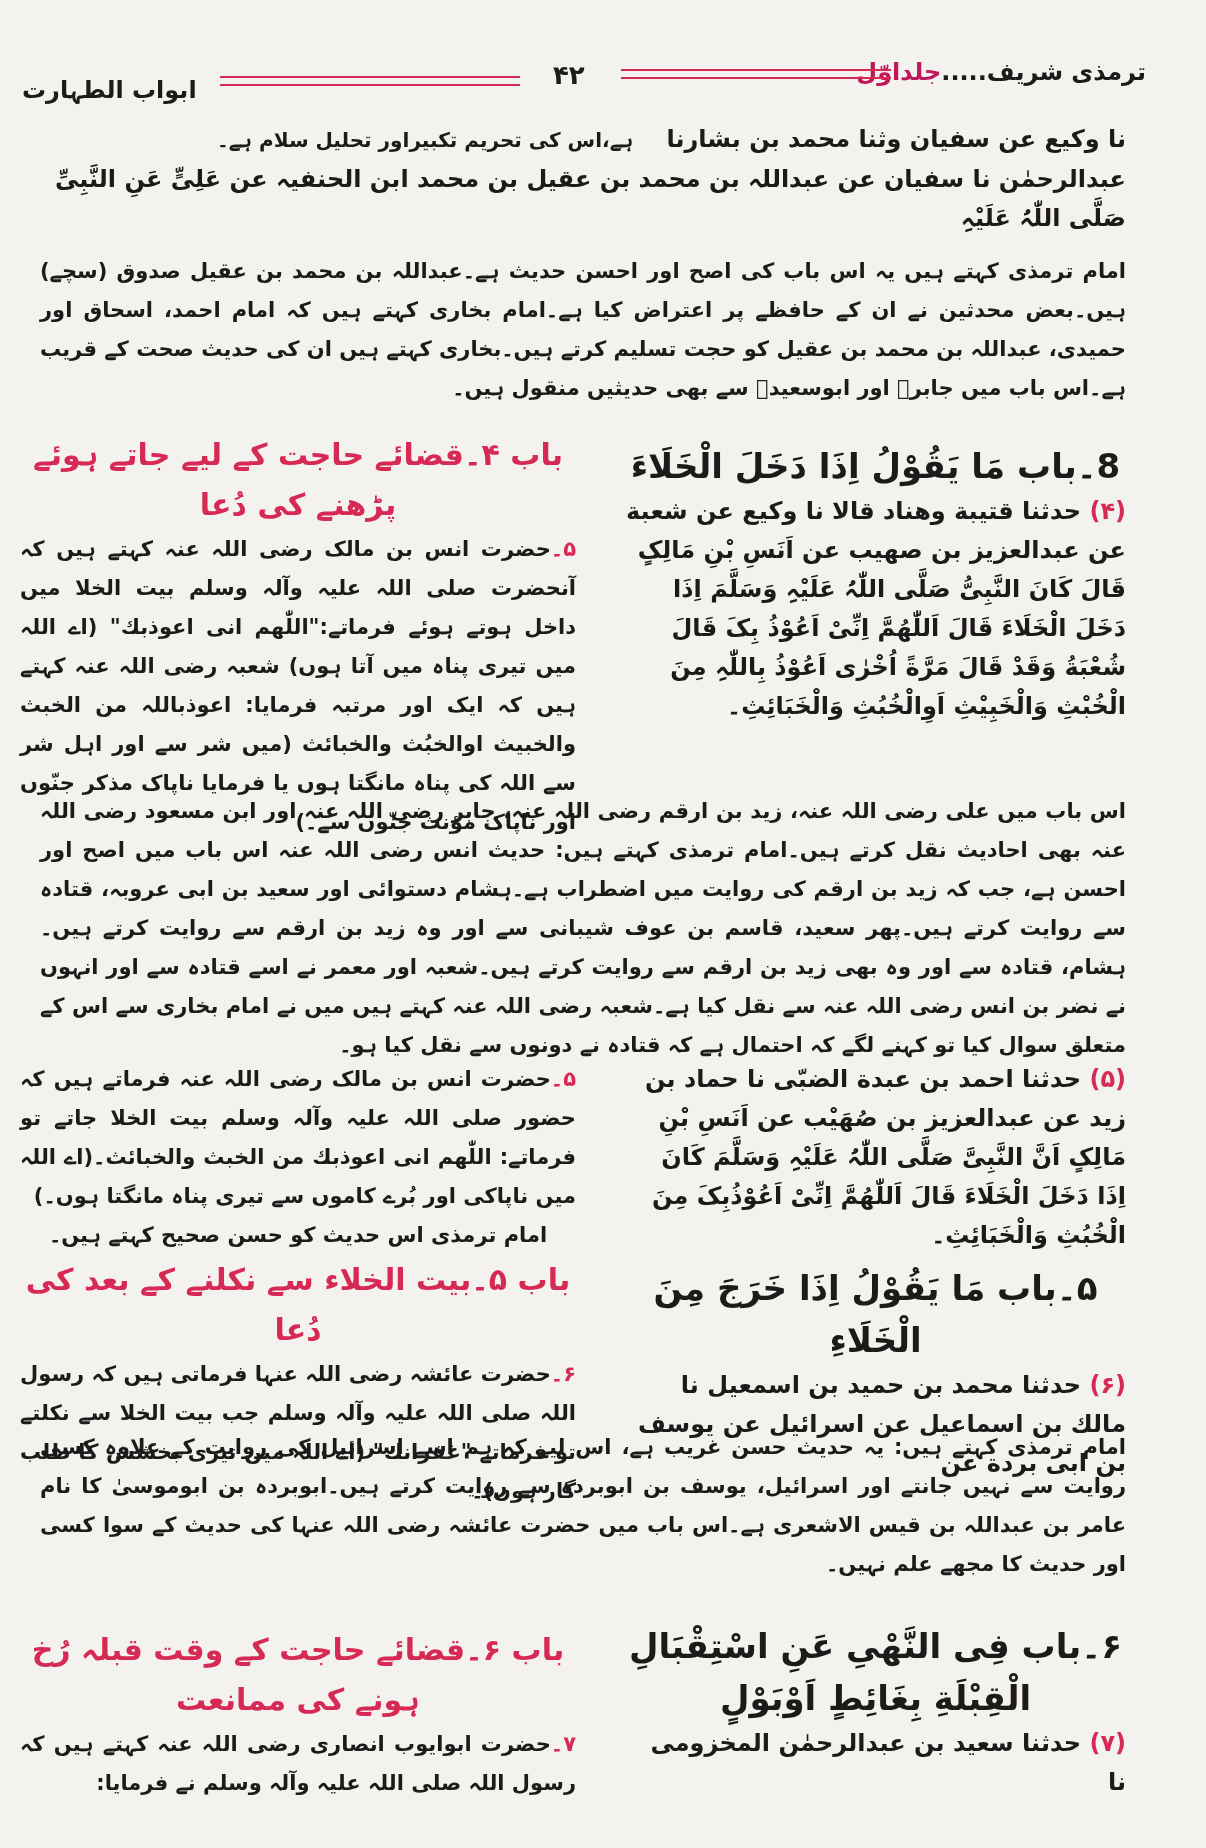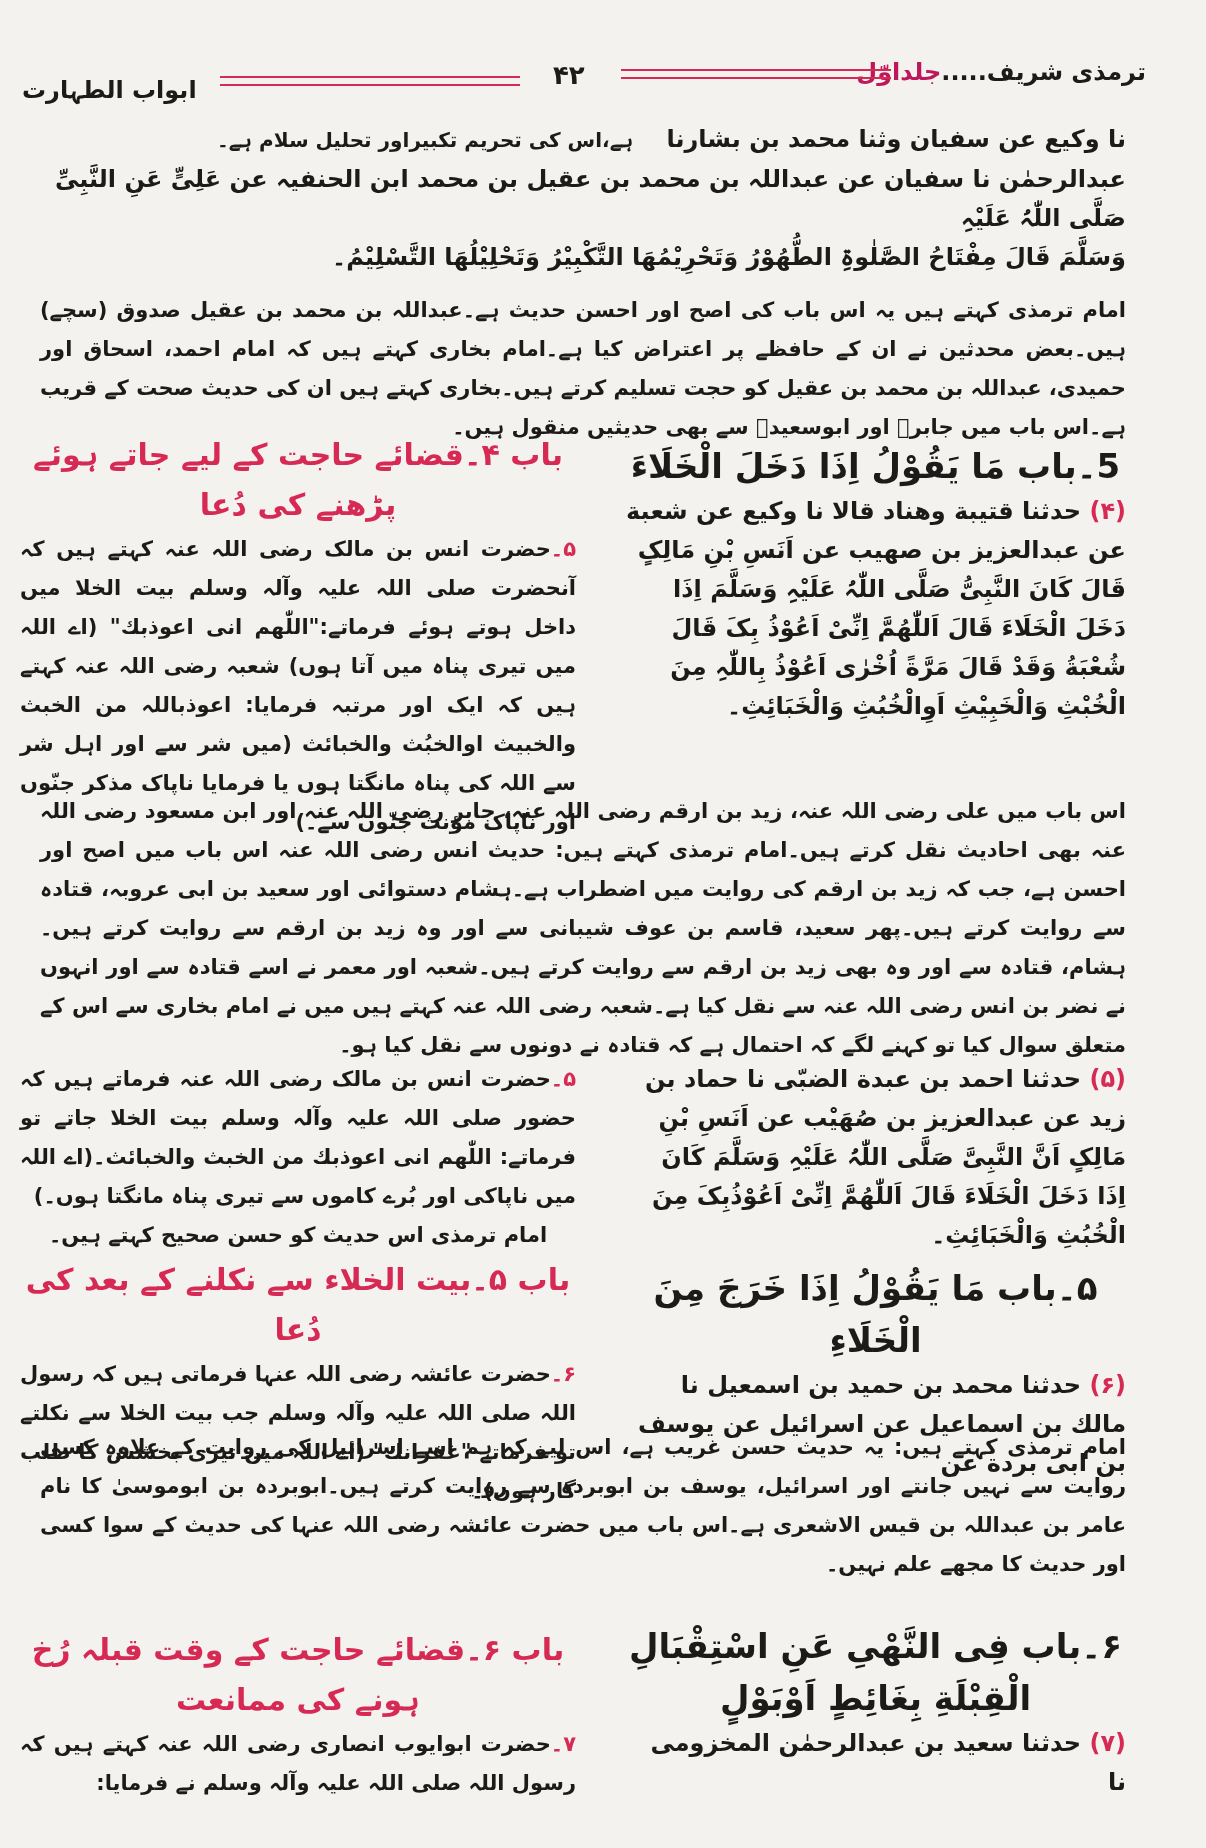--- a/index.html
+++ b/index.html
@@ -48,26 +48,25 @@
     <div class="hdr-section">ابواب الطہارت</div>
   </div>
 
   <div class="block full" style="top:120px;">
     <p class="ar">
       <span>نا وکیع عن سفیان وثنا محمد بن بشارنا</span>
       &nbsp;&nbsp;
       <span class="ur" style="font-size:20px">ہے،اس کی تحریم تکبیراور تحلیل سلام ہے۔</span>
     </p>
     <p class="ar">عبدالرحمٰن نا سفیان عن عبداللہ بن محمد بن عقیل بن محمد ابن الحنفیہ عن عَلِیٍّ عَنِ النَّبِیِّ صَلَّی اللّٰہُ عَلَیْہِ</p>
-    <p class="ar">وَسَلَّمَ قَالَ مِفْتَاحُ الصَّلٰوۃِ الطُّھُوْرُ وَتَحْرِیْمُھَا التَّکْبِیْرُ وَتَحْلِیْلُھَا التَّسْلِیْمُ۔</p>
     <p class="ur" style="margin-top:14px">امام ترمذی کہتے ہیں یہ اس باب کی اصح اور احسن حدیث ہے۔عبداللہ بن محمد بن عقیل صدوق (سچے) ہیں۔بعض محدثین نے ان کے حافظے پر اعتراض کیا ہے۔امام بخاری کہتے ہیں کہ امام احمد، اسحاق اور حمیدی، عبداللہ بن محمد بن عقیل کو حجت تسلیم کرتے ہیں۔بخاری کہتے ہیں ان کی حدیث صحت کے قریب ہے۔اس باب میں جابرؓ اور ابوسعیدؓ سے بھی حدیثیں منقول ہیں۔</p>
   </div>
 
   <div class="block col-ar" style="top:440px;">
-    <p class="h-ar">5۔باب مَا یَقُوْلُ اِذَا دَخَلَ الْخَلَاءَ</p>
+    <p class="h-ar">8۔باب مَا یَقُوْلُ اِذَا دَخَلَ الْخَلَاءَ</p>
     <p class="ar"><span class="num">(۴)</span> <span>حدثنا قتیبة وھناد قالا نا وکیع عن شعبة عن عبدالعزیز بن صھیب عن اَنَسِ بْنِ مَالِکٍ قَالَ کَانَ النَّبِیُّ صَلَّی اللّٰہُ عَلَیْہِ وَسَلَّمَ اِذَا دَخَلَ الْخَلَاءَ قَالَ اَللّٰھُمَّ اِنِّیْ اَعُوْذُ بِکَ قَالَ شُعْبَةُ وَقَدْ قَالَ مَرَّةً اُخْرٰی اَعُوْذُ بِاللّٰہِ مِنَ الْخُبْثِ وَالْخَبِیْثِ اَوِالْخُبُثِ وَالْخَبَائِثِ۔</span></p>
   </div>
   <div class="block col-ur" style="top:430px;">
     <p class="h-ur">باب ۴۔قضائے حاجت کے لیے جاتے ہوئے پڑھنے کی دُعا</p>
     <p class="ur"><span class="num">۵۔</span><span>حضرت انس بن مالک رضی اللہ عنہ کہتے ہیں کہ آنحضرت صلی اللہ علیہ وآلہ وسلم بیت الخلا میں داخل ہوتے ہوئے فرماتے:"اللّٰھم انی اعوذبك" (اے اللہ میں تیری پناہ میں آتا ہوں) شعبہ رضی اللہ عنہ کہتے ہیں کہ ایک اور مرتبہ فرمایا: اعوذباللہ من الخبث والخبیث اوالخبُث والخبائث (میں شر سے اور اہل شر سے اللہ کی پناہ مانگتا ہوں یا فرمایا ناپاک مذکر جنّوں اور ناپاک مؤنث جنّوں سے۔)</span></p>
   </div>
   <div class="block full" style="top:792px;">
     <p class="ur">اس باب میں علی رضی اللہ عنہ، زید بن ارقم رضی اللہ عنہ، جابر رضی اللہ عنہ اور ابن مسعود رضی اللہ عنہ بھی احادیث نقل کرتے ہیں۔امام ترمذی کہتے ہیں: حدیث انس رضی اللہ عنہ اس باب میں اصح اور احسن ہے، جب کہ زید بن ارقم کی روایت میں اضطراب ہے۔ہشام دستوائی اور سعید بن ابی عروبہ، قتادہ سے روایت کرتے ہیں۔پھر سعید، قاسم بن عوف شیبانی سے اور وہ زید بن ارقم سے روایت کرتے ہیں۔ہشام، قتادہ سے اور وہ بھی زید بن ارقم سے روایت کرتے ہیں۔شعبہ اور معمر نے اسے قتادہ سے اور انہوں نے نضر بن انس رضی اللہ عنہ سے نقل کیا ہے۔شعبہ رضی اللہ عنہ کہتے ہیں میں نے امام بخاری سے اس کے متعلق سوال کیا تو کہنے لگے کہ احتمال ہے کہ قتادہ نے دونوں سے نقل کیا ہو۔</p>
   </div>
 

